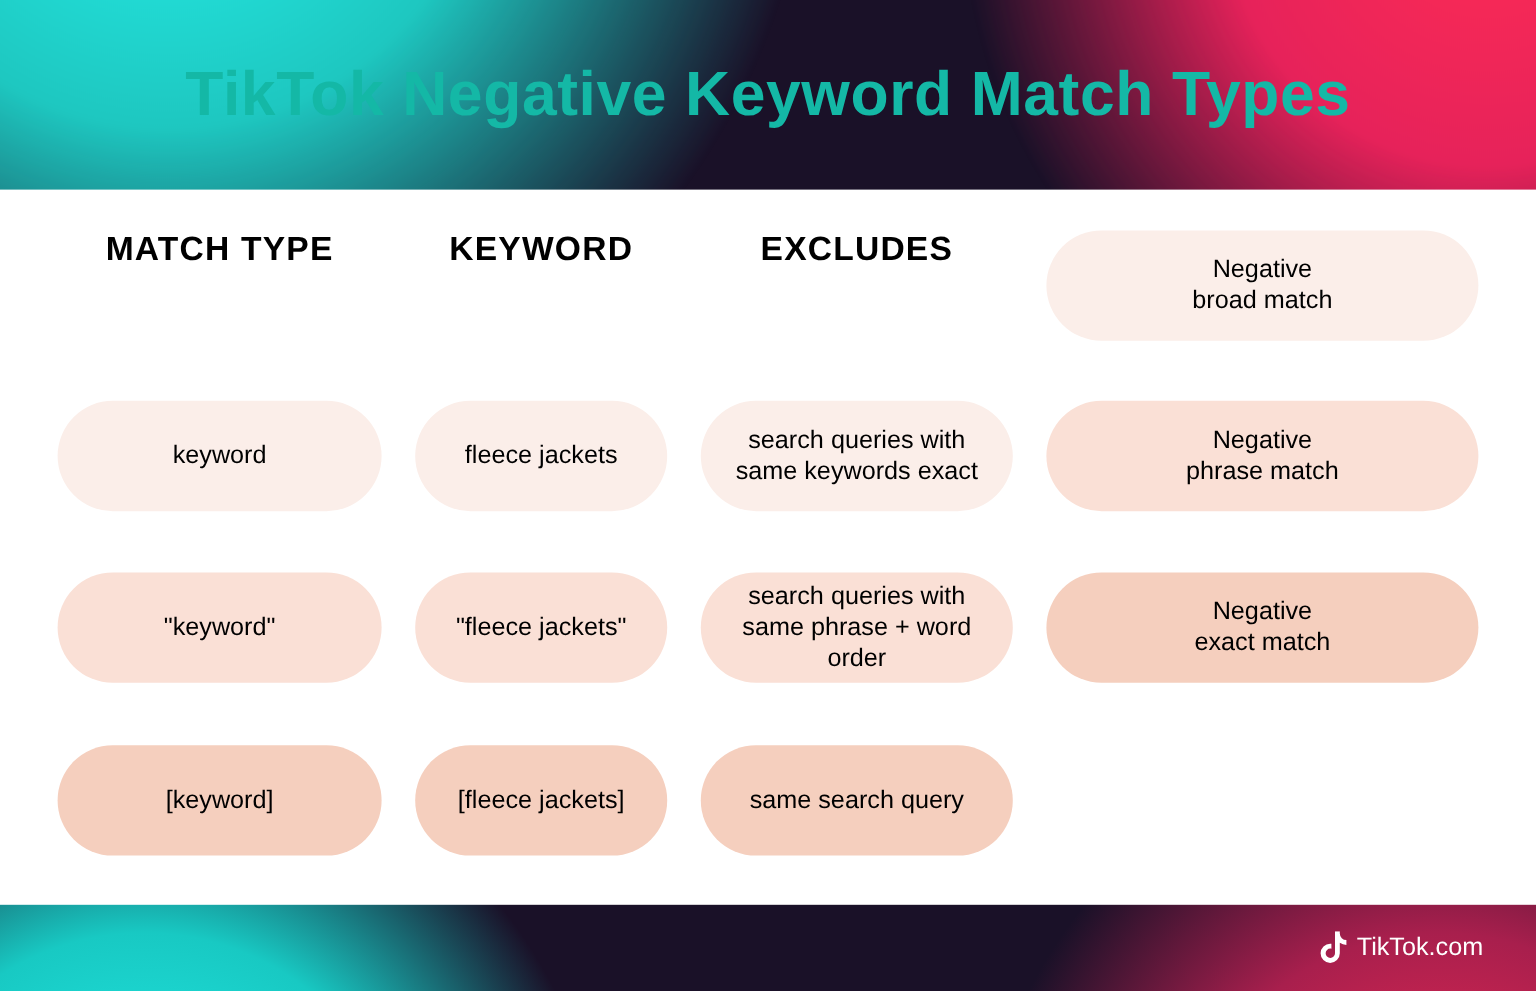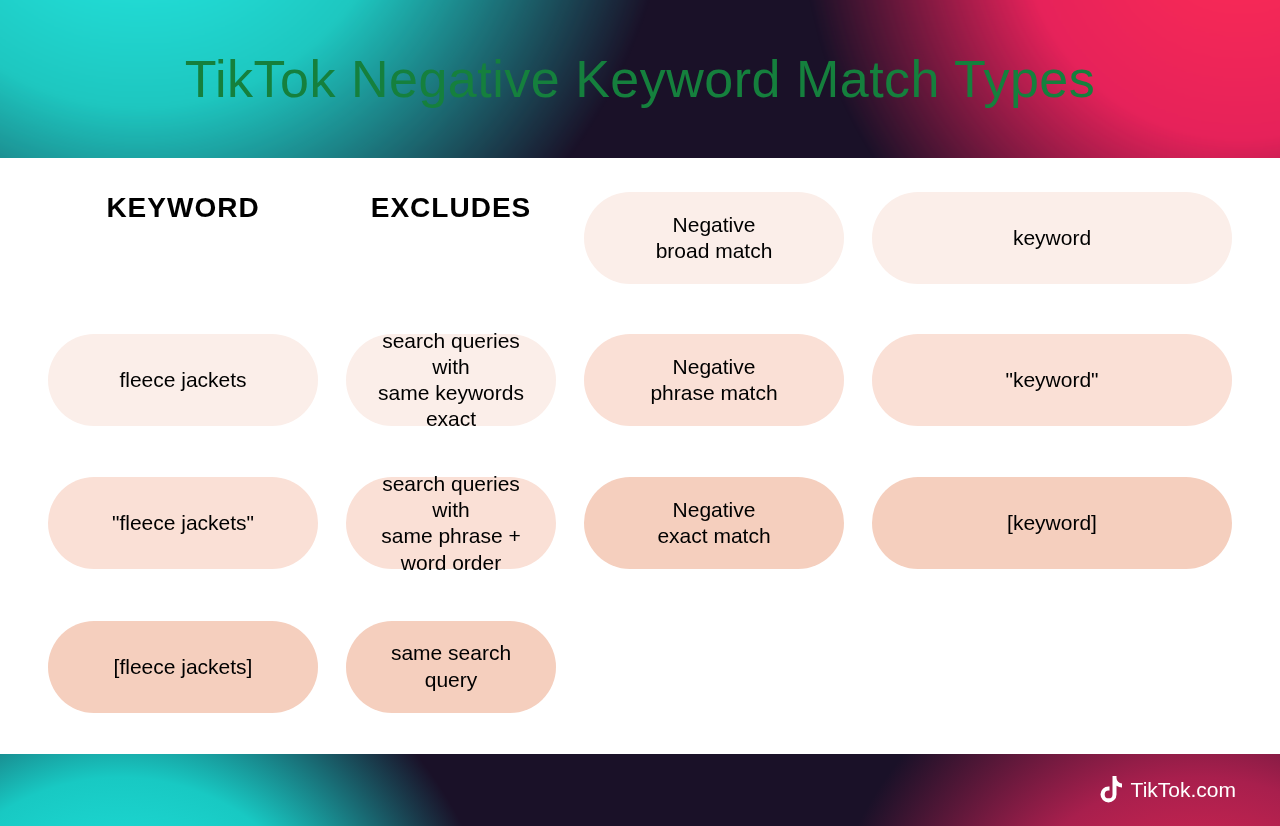--- a/index.html
+++ b/index.html
@@ -49,22 +49,22 @@
 
   .header {
     position: absolute;
     top: 0; left: 0; right: 0;
     height: 158px;
     display: flex;
     align-items: center;
     justify-content: center;
   }
   .header h1 {
-    color: #15803d;
-    font-weight: 400;
+    color: #14b8a6;
+    font-weight: 700;
     font-size: 52px;
     letter-spacing: .5px;
   }
 
   .card {
     position: absolute;
     top: 158px;
     left: 0; right: 0;
     bottom: 72px;
     background: #fff;
@@ -136,20 +136,21 @@
   <div class="blob-teal-bot"></div>
   <div class="blob-pink-bot"></div>
 </div>
 
 <div class="header">
   <h1>TikTok Negative Keyword Match Types</h1>
 </div>
 
 <div class="card">
   <div class="grid">
+    <div class="colhead">MATCH TYPE</div>
     <div class="colhead">KEYWORD</div>
     <div class="colhead">EXCLUDES</div>
 
     <div class="pill r1">Negative
 broad match</div>
     <div class="pill r1">keyword</div>
     <div class="pill r1">fleece jackets</div>
     <div class="pill r1">search queries with
 same keywords exact</div>
 

